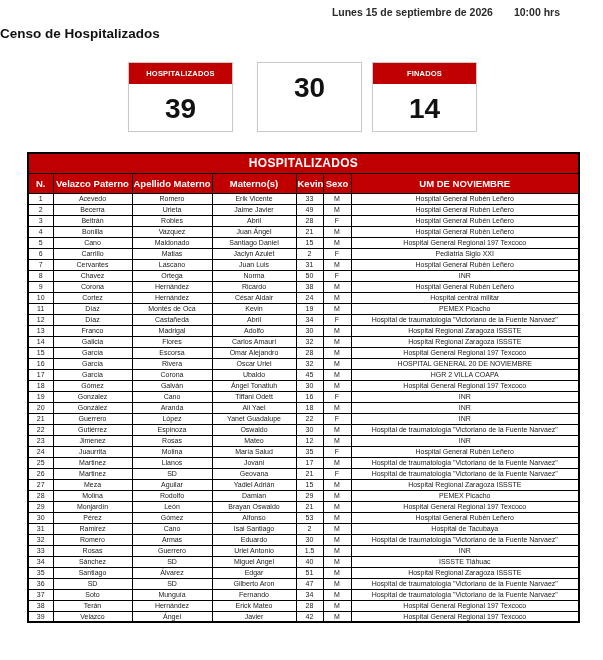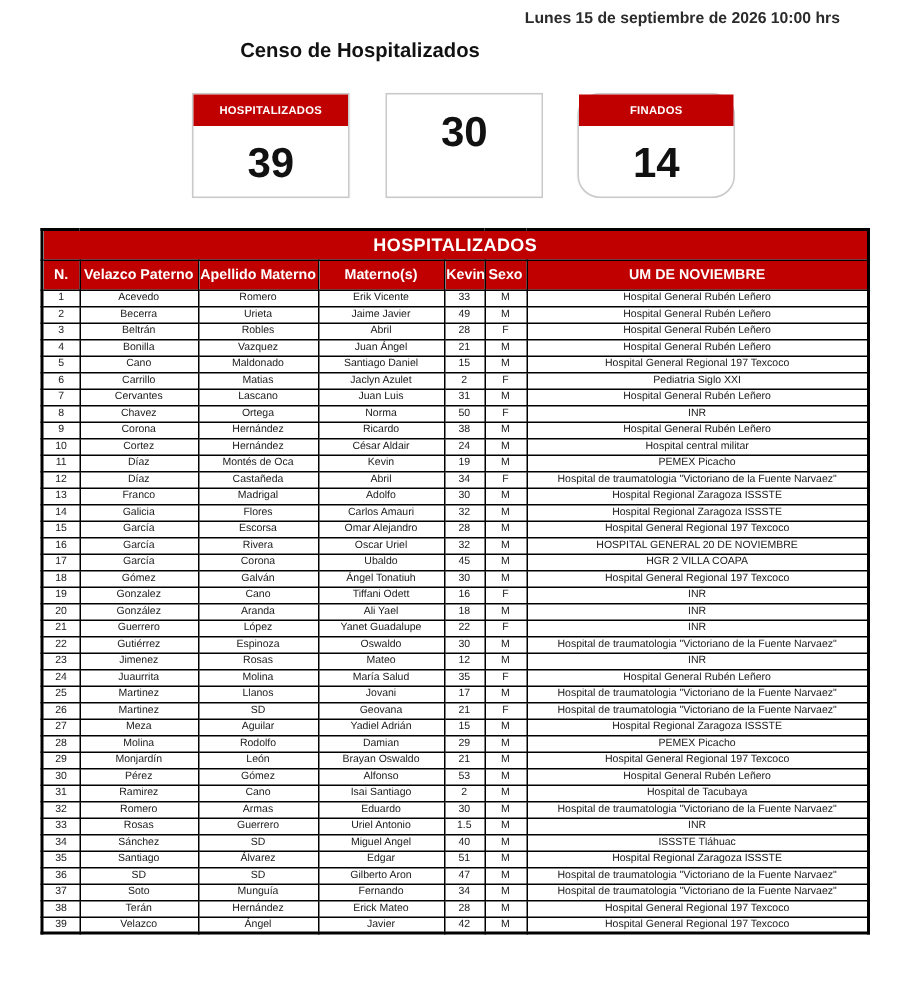--- a/index.html
+++ b/index.html
@@ -12,26 +12,25 @@
     position: relative;
   }
   .datetime-line {
     position: absolute;
     top: 6px; right: 43px;
     font-size: 10.5px;
     font-weight: bold;
     color: #2b2b2b;
     white-space: nowrap;
   }
-  .datetime-line .time { }
+  .datetime-line .time { margin-left: 18px; }
   .page-title {
     position: absolute;
     top: 26px; left: 0;
     width: 480px;
-    text-align: center;
     font-size: 13.5px;
     font-weight: bold;
     color: #111;
   }
   .stats-row { position: absolute; top: 62px; left: 0; width: 603px; height: 72px; }
   .stat-card {
     position: absolute;
     width: 105px; height: 70px;
     background: #fff;
     border: 1px solid #c9c9c9;
@@ -48,21 +47,21 @@
   }
   .stat-card .stat-value {
     height: 49px;
     display: flex; align-items: center; justify-content: center;
     font-size: 28px;
     font-weight: bold;
     color: #111;
   }
   .stat-1 { left: 128px; }
   .stat-2 { left: 257px; }
-  .stat-3 { left: 385px; border-radius: 15px; }
+  .stat-3 { left: 372px; }
 
   .census-table {
     position: absolute;
     top: 152px; left: 27px;
     width: 551px;
     border-collapse: collapse;
     table-layout: fixed;
     border: 2px solid #000;
   }
   .census-table th, .census-table td {

